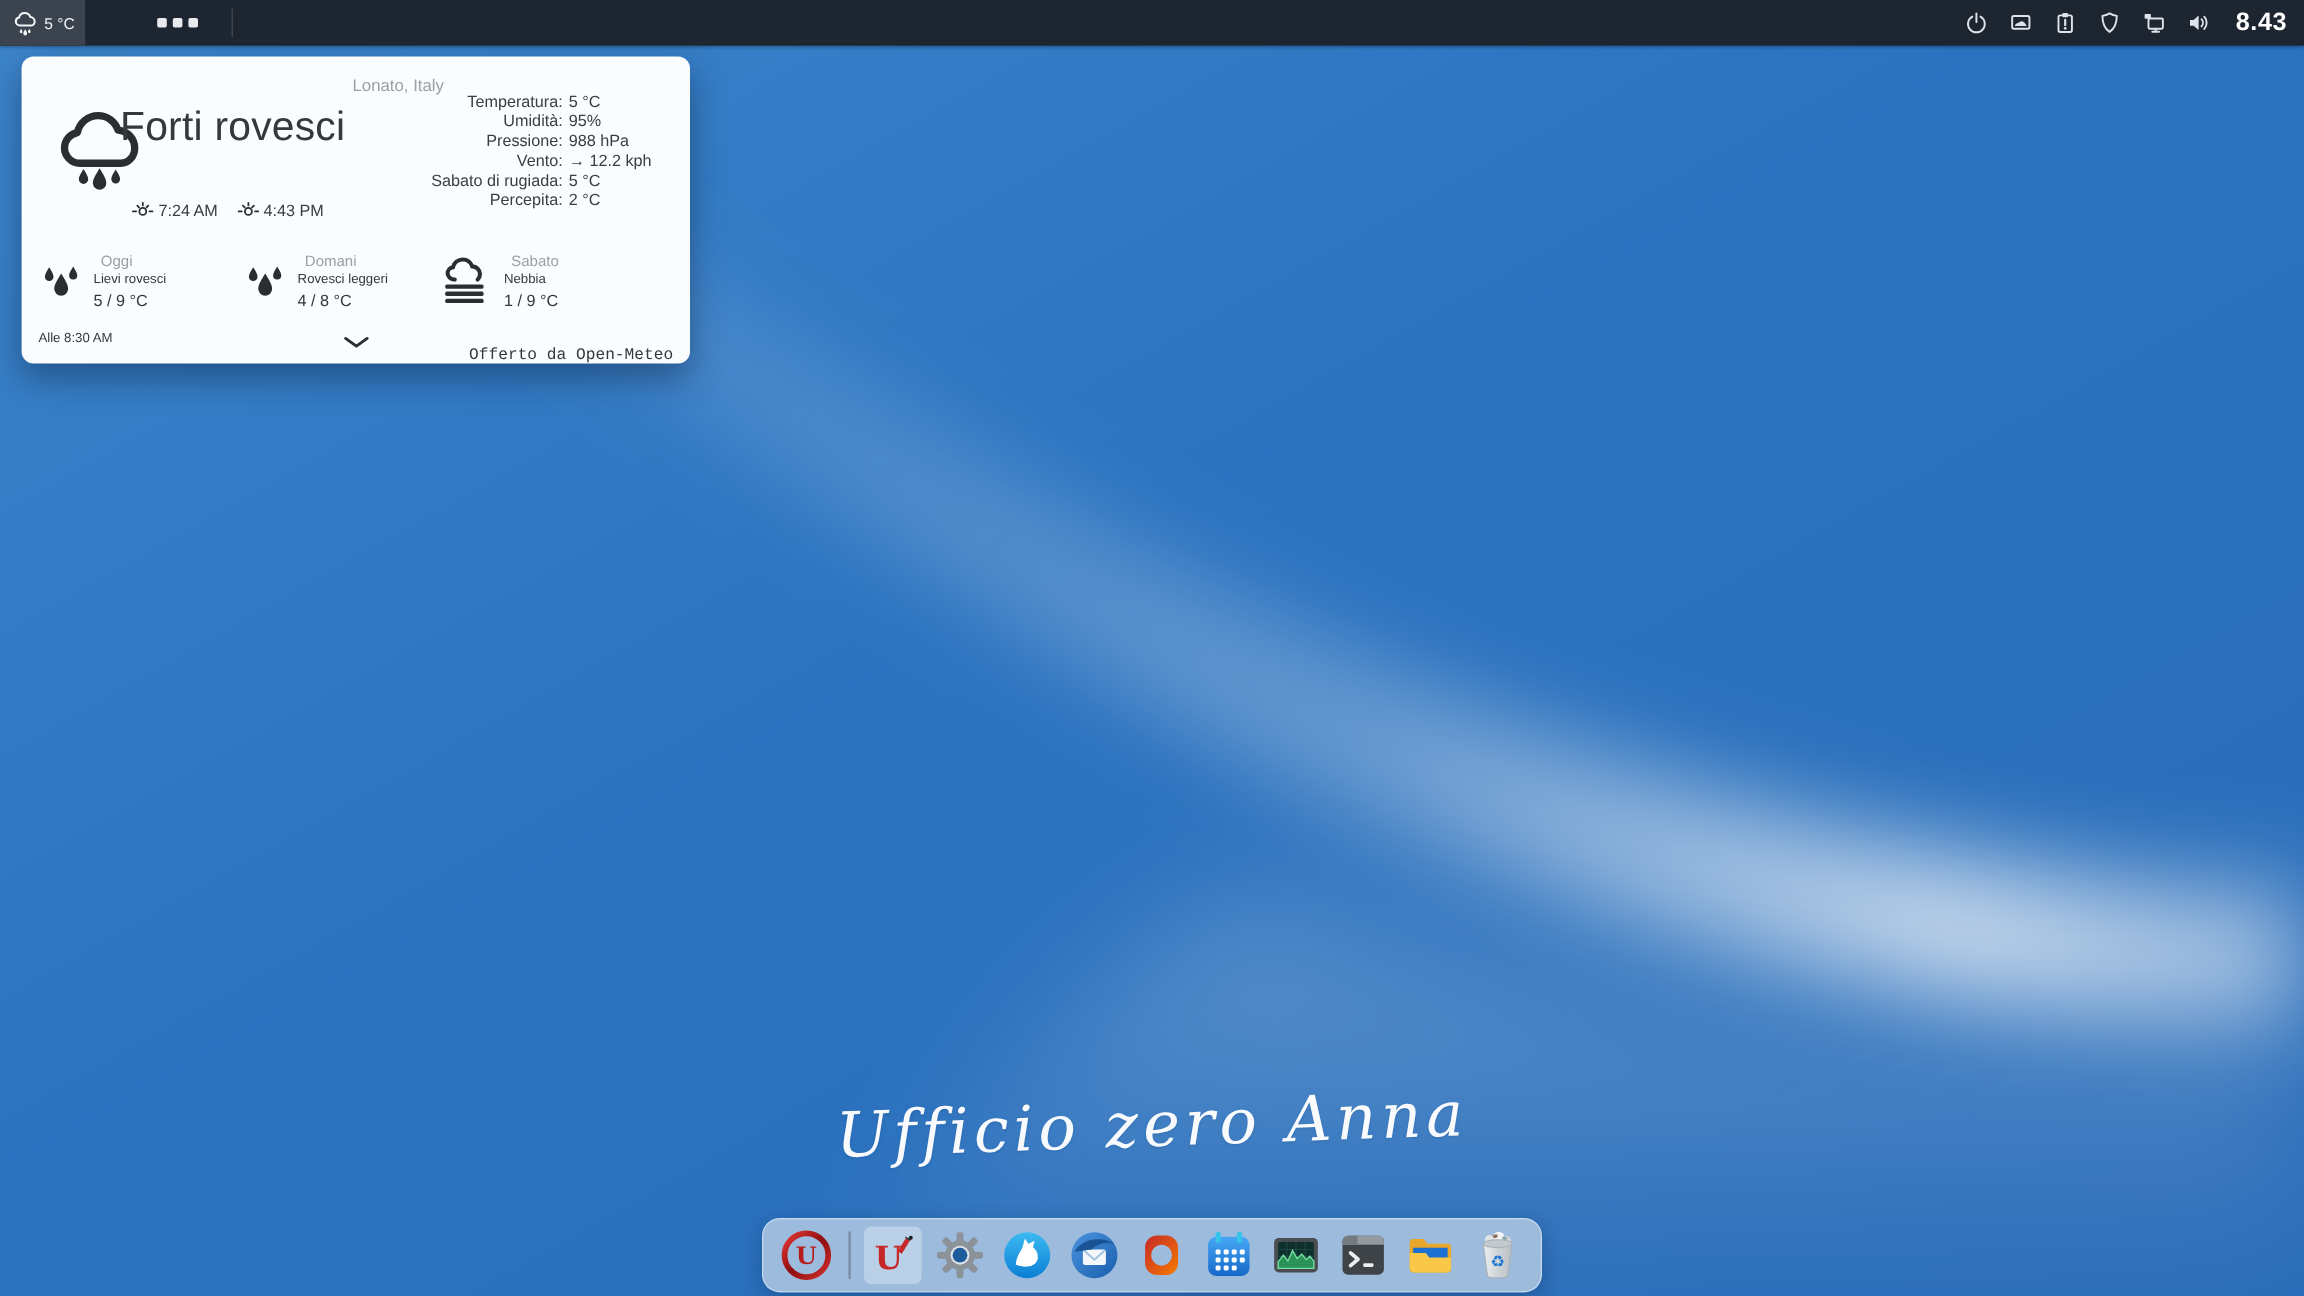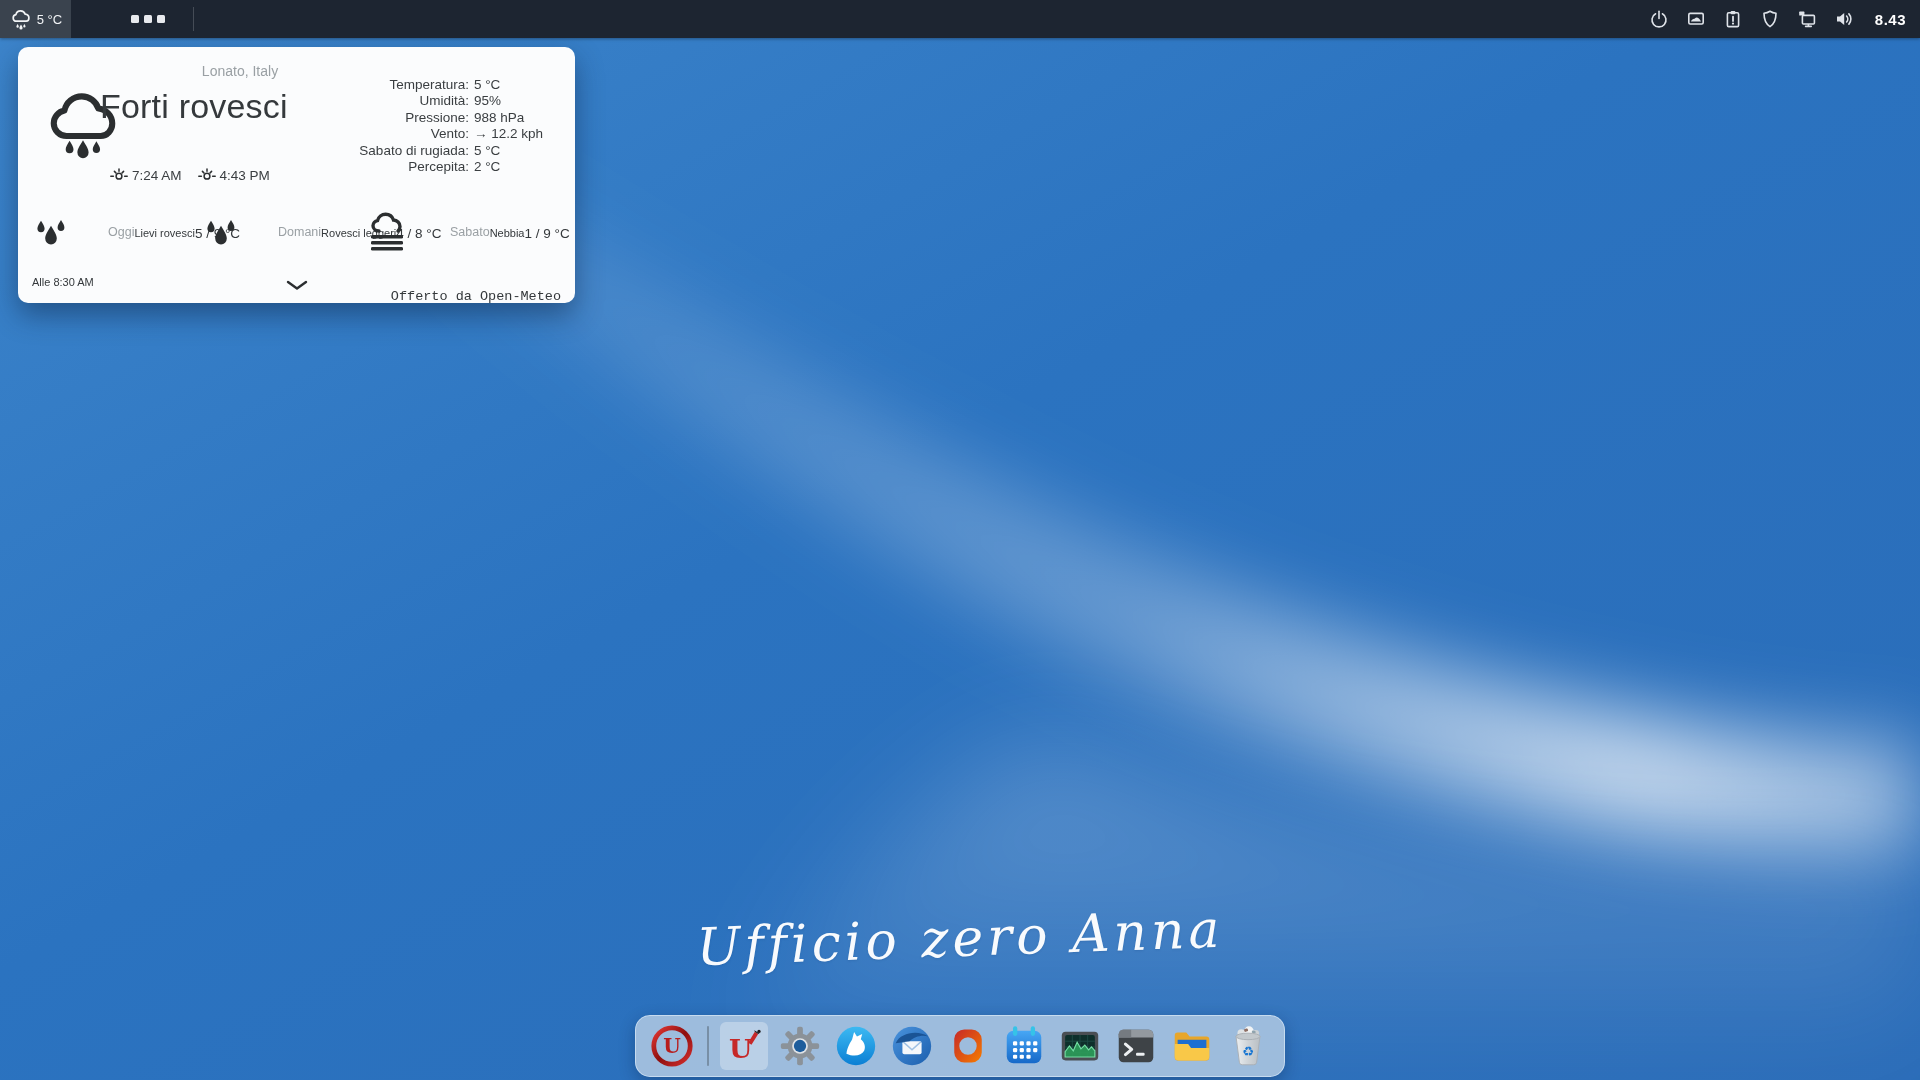--- a/index.html
+++ b/index.html
@@ -27,46 +27,46 @@
     background:#3a434e; display:flex; align-items:center; justify-content:center; gap:4px;
     font-size:13px; color:#f2f4f6; cursor:default;
   }
   .panel-dots { position:absolute; left:131px; top:0; height:38px; display:flex; align-items:center; gap:5px; }
   .panel-dots span { width:8px; height:8px; background:#e8eaee; border-radius:1.5px; display:block; }
   .panel-sep { position:absolute; left:193px; top:7px; height:24px; width:1px; background:rgba(255,255,255,0.18); }
   .tray {
     position:absolute; right:0; top:0; height:38px; display:flex; align-items:center; gap:17px; padding-right:14px;
   }
   .tray .ticon { width:20px; height:20px; display:flex; align-items:center; justify-content:center; }
-  .clock { font-size:15px; font-weight:700; letter-spacing:0.5px; color:#ffffff; margin-left:4px; }
+  .clock { font-size:21px; font-weight:700; letter-spacing:0.5px; color:#ffffff; margin-left:4px; }
 
   
   .weather-card {
     position:absolute; left:18px; top:47px; width:557px; height:256px;
     background:#fbfcfd; border-radius:10px; box-shadow:0 12px 28px rgba(10,30,60,0.45);
     color:#3a3e41; z-index:5;
   }
   .wc-big-icon { position:absolute; left:26px; top:36px; }
-  .wc-location { position:absolute; left:92px; top:16px; width:260px; text-align:center;
+  .wc-location { position:absolute; left:92px; top:16px; width:260px; text-align:right;
     font-size:14px; color:#9aa0a4; }
   .wc-condition { position:absolute; left:82px; top:40px; width:280px; text-align:left;
     font-size:34px; font-weight:400; color:#35393c; letter-spacing:0.2px; }
   .wc-suntimes { position:absolute; left:92px; top:121px; width:260px; display:flex;
     align-items:center; justify-content:flex-start; gap:16px; font-size:13.5px; color:#3a3e41; }
   .wc-suntimes .pair { display:flex; align-items:center; gap:4px; }
 
   .wc-details { position:absolute; right:32px; top:30px; display:grid;
     grid-template-columns:auto auto; column-gap:5px; font-size:13.5px; line-height:16.4px; }
   .wc-details .lbl { text-align:right; color:#3a3e41; }
   .wc-details .val { text-align:left; color:#3a3e41; }
 
   .wc-forecast { position:absolute; left:0; top:164px; width:557px; height:56px; }
   .fc-col { position:absolute; top:0; display:flex; align-items:center; gap:10px; }
   .fc-col.c0 { left:16px; } .fc-col.c1 { left:186px; } .fc-col.c2 { left:348px; }
-  .fc-text { display:flex; flex-direction:row;margin-left:24px; }
+  .fc-text { display:flex; flex-direction:column; }
   .fc-day { font-size:12.5px; color:#9aa0a4; line-height:14px; padding-left:6px; }
   .fc-cond { font-size:11px; color:#34383b; line-height:17px; }
   .fc-temp { font-size:13.5px; color:#34383b; line-height:17px; }
 
   .wc-footer { position:absolute; left:0; bottom:0; width:557px; height:36px; }
   .wc-updated { position:absolute; left:14px; top:9px; font-size:11px; color:#34383b; }
   .wc-expand { position:absolute; left:50%; transform:translateX(-50%); top:8px;
     width:36px; height:20px; display:flex; align-items:center; justify-content:center;
     background:none; border:none; cursor:pointer; }
   .wc-credit { position:absolute; right:14px; top:22px; font-size:13.5px; color:#34383b;font-family:Liberation Mono, monospace; }

